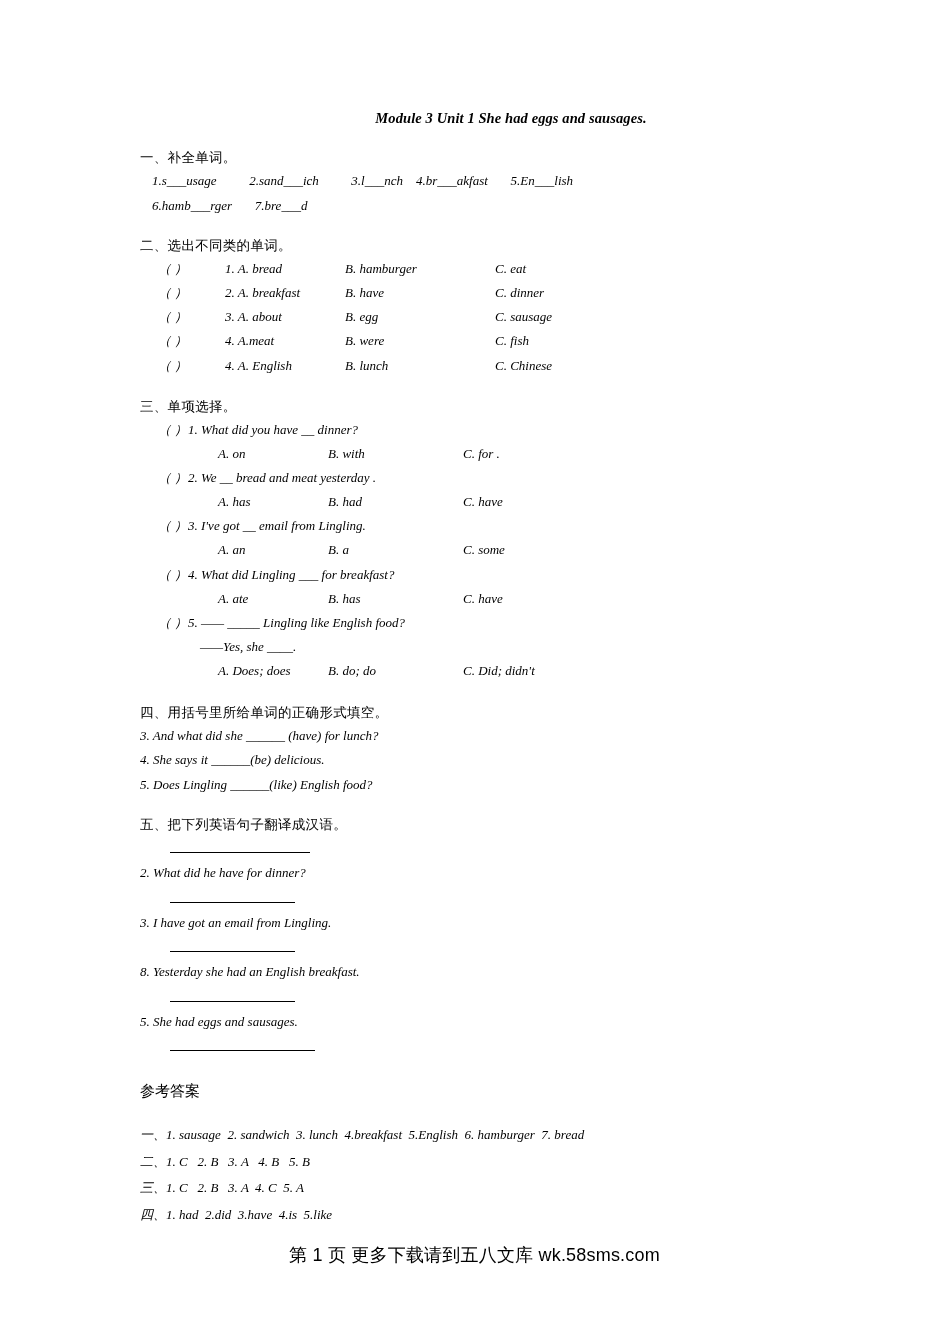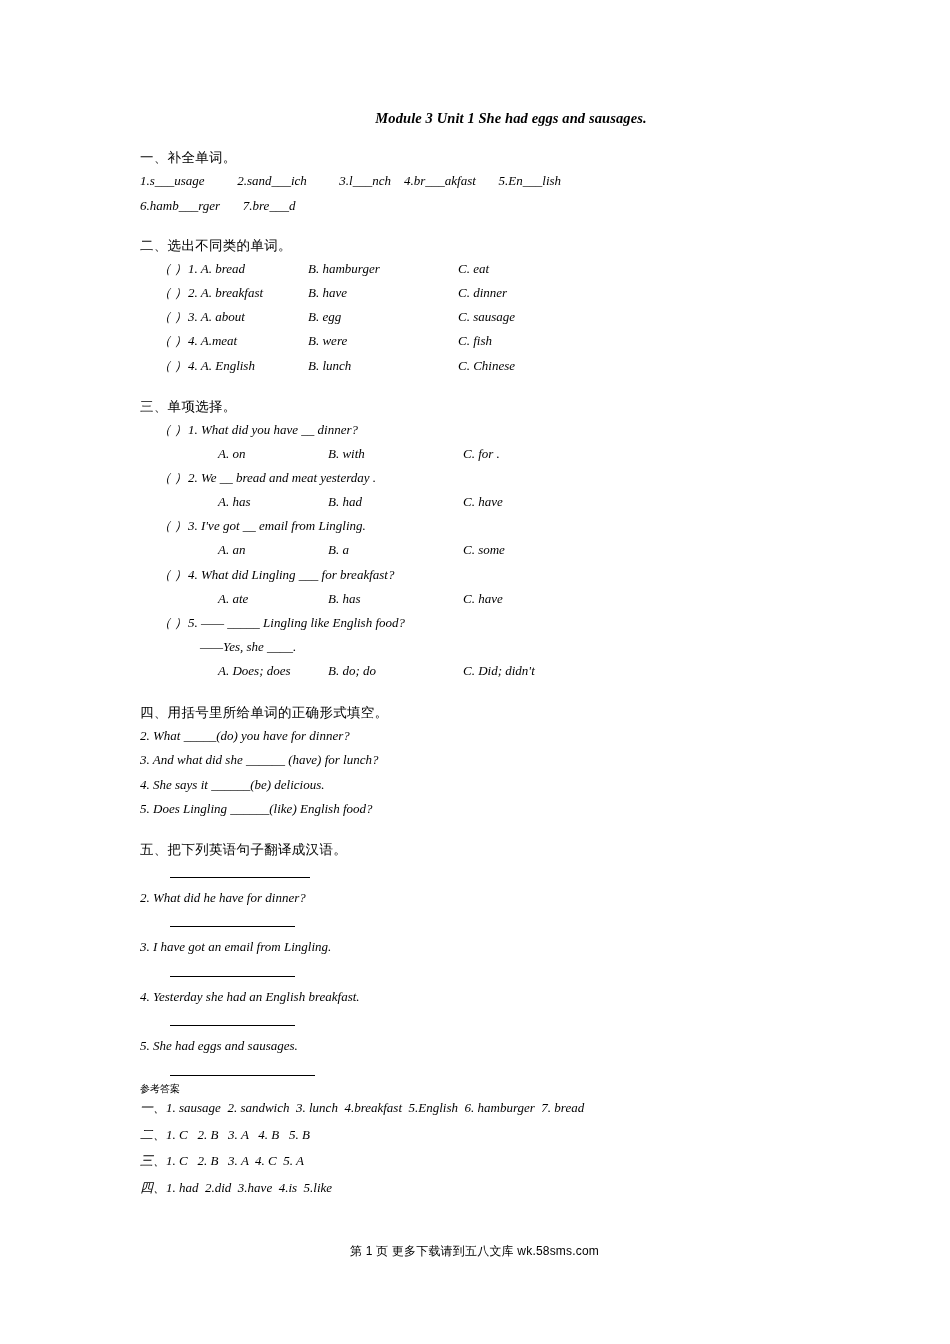--- a/index.html
+++ b/index.html
@@ -65,47 +65,47 @@
     font-style: italic;
     font-size: 13px;
     display: flex;
     margin: 0 0 4px 0;
     padding-left: 78px;
     line-height: 1.55;
   }
   .opt-a { flex: 0 0 110px; }
   .opt-b { flex: 0 0 135px; }
   .opt-c { flex: 0 0 auto; }
-  .qa { flex: 0 0 120px; }
+  .qa { flex: 0 0 120px; margin-left: 37px; }
   .qb { flex: 0 0 150px; }
   .qc { flex: 0 0 auto; }
   .answers-head {
     font-family: "Liberation Sans", sans-serif;
-    font-size: 10px;
-    margin: 0 0 2px 0;
+    font-size: 15px;
+    margin: 0 0 24px 0;
   }
   .answers .line {
     margin-bottom: 7px;
   }
   .answers-block {
     position: absolute;
     left: 140px;
     top: 1082px;
   }
   .footer {
     position: absolute;
     left: 0;
     right: 1px;
     top: 1243px;
     text-align: center;
     font-family: "Liberation Sans", sans-serif;
-    font-size: 12px;
+    font-size: 18px;
     letter-spacing: 0.2px;
   }
-  .sec-1-row { margin-left: 0; }
+  .sec-1-row { margin-left: 12px; }
   .translate-rule {
     display: block;
     width: 140px;
     border-bottom: 1px solid #000;
     height: 14px;
     margin: 4px 0 10px 30px;
   }
   .translate-rule.wide { width: 145px; }
   .translate-rule.narrow { width: 125px; }
 </style>
@@ -200,36 +200,35 @@
     <span class="stem">5. —— _____ Lingling like English food?</span>
   </div>
   <div class="line indent2">——Yes, she ____.</div>
   <div class="opts">
     <span class="opt-a">A. Does; does</span>
     <span class="opt-b">B. do; do</span>
     <span class="opt-c">C. Did; didn't</span>
   </div>
 
   <div class="sec-head">四、用括号里所给单词的正确形式填空。</div>
-  <div class="line">2. What _____(do) you have for dinner?</div>
   <div class="line">3. And what did she ______ (have) for lunch?</div>
   <div class="line">4. She says it ______(be) delicious.</div>
   <div class="line">5. Does Lingling ______(like) English food?</div>
 
   <div class="sec-head">五、把下列英语句子翻译成汉语。</div>
 
   <span class="translate-rule"></span>
 
   <div class="line">2. What did he have for dinner?</div>
   <span class="translate-rule narrow"></span>
 
   <div class="line">3. I have got an email from Lingling.</div>
   <span class="translate-rule narrow"></span>
 
-  <div class="line">4. Yesterday she had an English breakfast.</div>
+  <div class="line">8. Yesterday she had an English breakfast.</div>
   <span class="translate-rule narrow"></span>
 
   <div class="line">5. She had eggs and sausages.</div>
   <span class="translate-rule wide"></span>
 
   <div class="answers-block answers">
     <div class="answers-head">参考答案</div>
     <div class="line">一、1. sausage  2. sandwich  3. lunch  4.breakfast  5.English  6. hamburger  7. bread</div>
     <div class="line">二、1. C   2. B   3. A   4. B   5. B</div>
     <div class="line">三、1. C   2. B   3. A  4. C  5. A</div>

